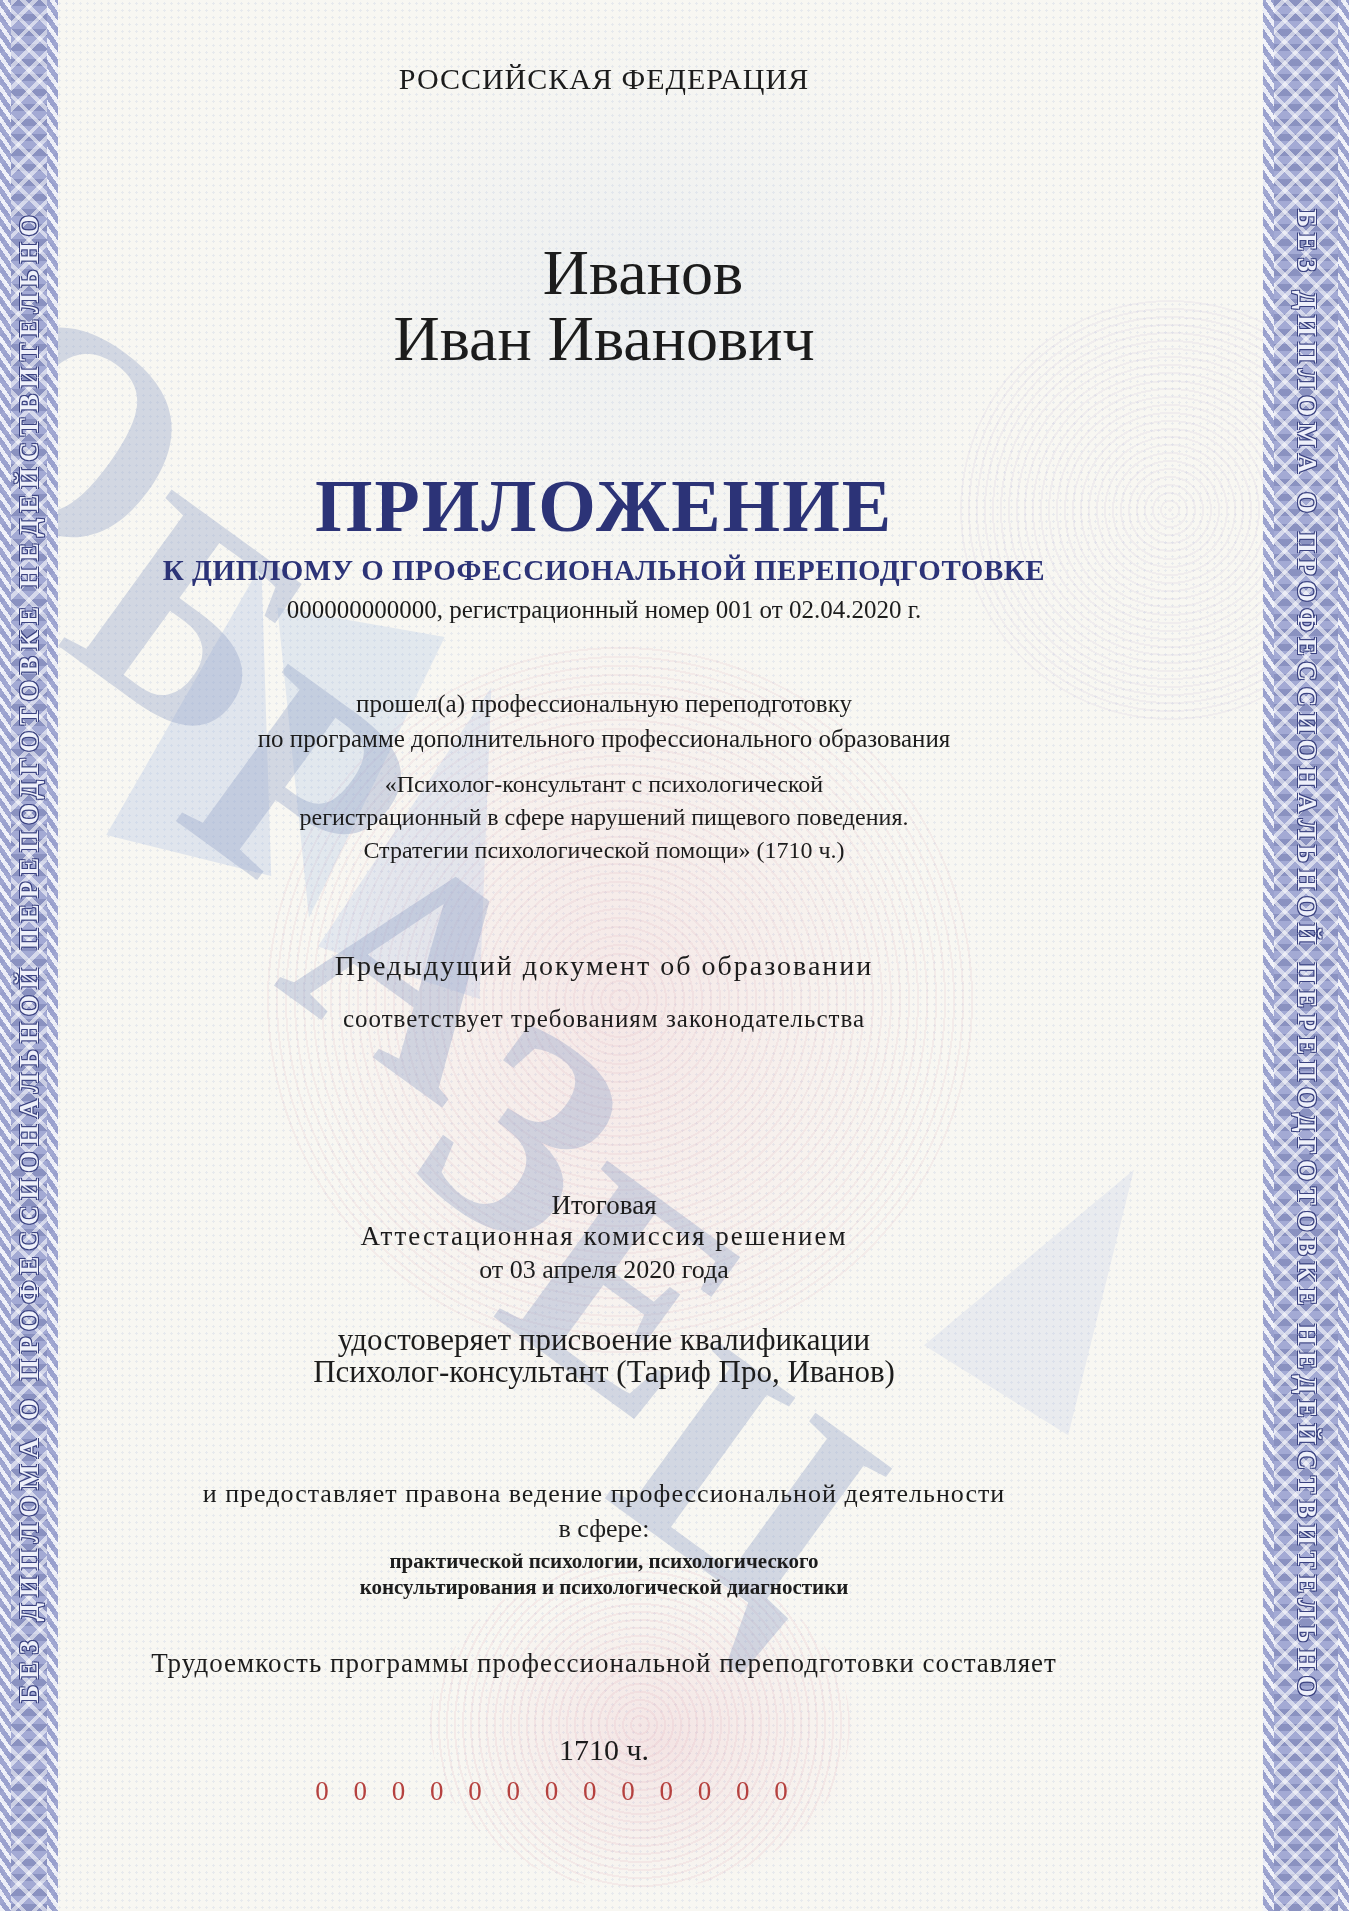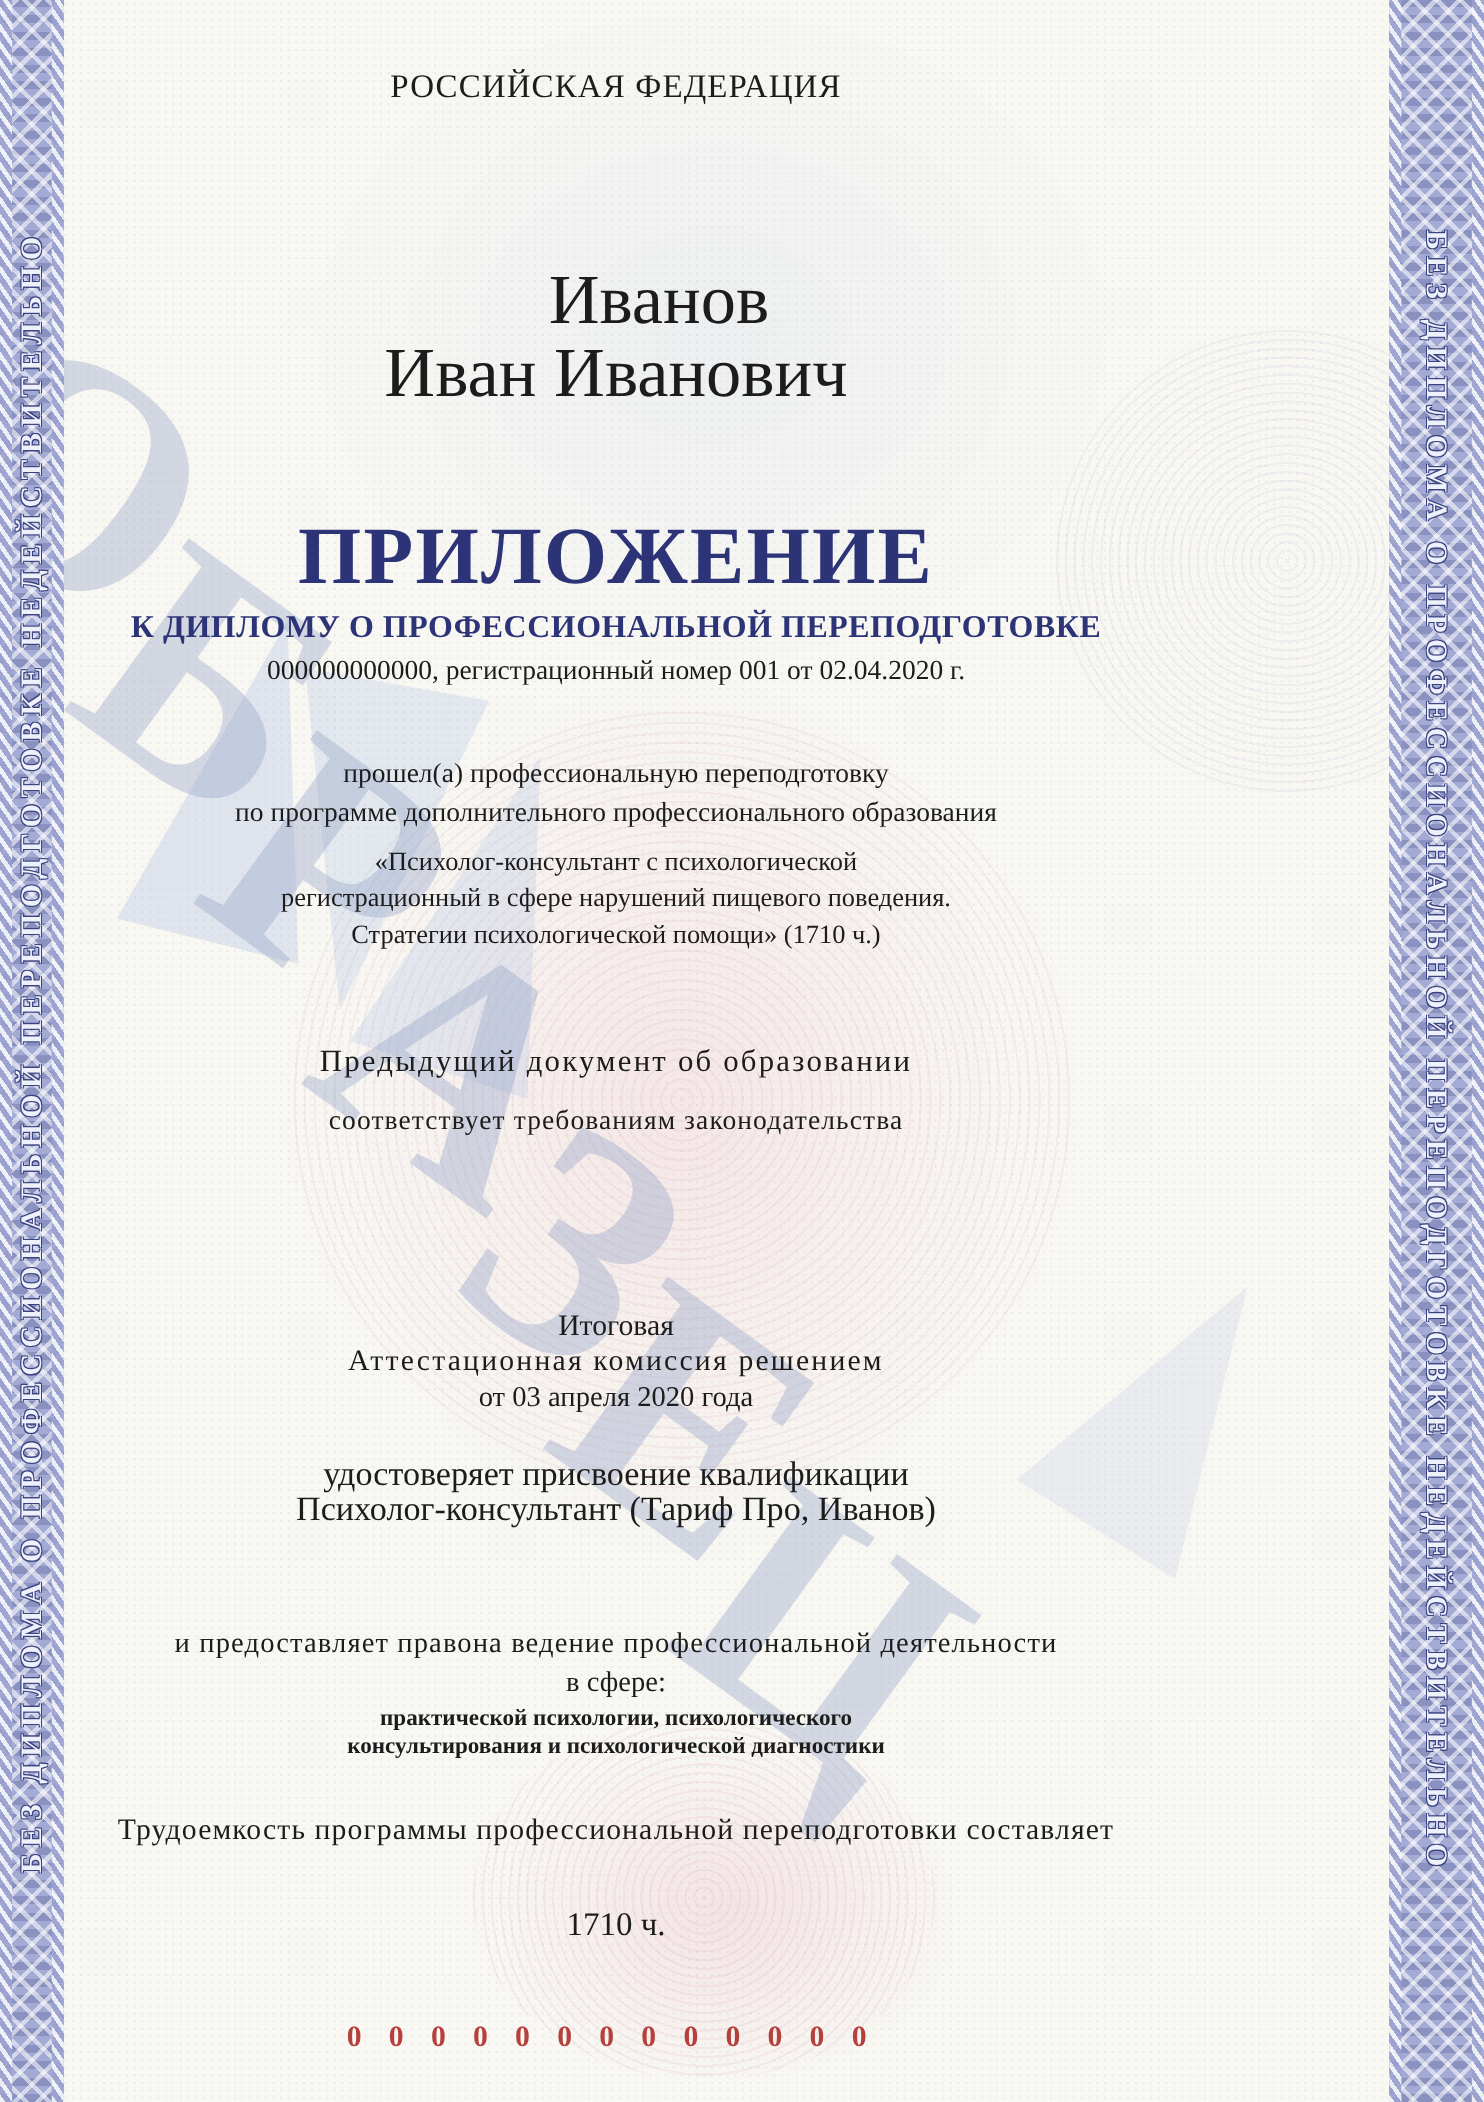--- a/index.html
+++ b/index.html
@@ -64,21 +64,21 @@
     position:absolute;left:150px;top:240px;width:1500px;
     transform:rotate(57deg);transform-origin:0 0;
     font-size:295px;font-weight:bold;letter-spacing:14px;
     color:rgba(148,162,201,0.38);
     white-space:nowrap;pointer-events:none;
   }
   .watermark .wm-letter{display:inline-block;transform:rotate(-21deg);}
 
   
   .content{position:absolute;left:0;top:0;width:1120px;height:100%;}
-  .block{position:absolute;left:0;width:100%;text-align:center;color:#1c1c1c;}
+  .block{position:absolute;left:0;width:100%;text-align:center;color:#1c1c1c;padding-left:44px;}
   .line{display:block;}
 
   .country{top:62px;font-size:30px;letter-spacing:1px;}
   .name1{top:236px;font-size:64px;margin-left:39px;}
   .name2{top:302px;font-size:64px;}
   .doc-title{top:464px;font-size:74px;font-weight:bold;color:#2c3377;letter-spacing:2px;}
   .doc-subtitle{top:554px;font-size:29px;font-weight:bold;color:#2c3377;letter-spacing:0.5px;}
   .number-line{top:596px;font-size:25px;}
   .completion{top:686px;font-size:25px;line-height:35px;}
   .program{top:768px;font-size:24px;line-height:33px;}
@@ -86,22 +86,22 @@
   .prev2{top:1005px;font-size:25px;letter-spacing:1px;}
   .commission1{top:1190px;font-size:27px;}
   .commission2{top:1221px;font-size:27px;letter-spacing:2px;}
   .commission3{top:1255px;font-size:26px;}
   .qualification{top:1324px;font-size:31px;line-height:32px;}
   .rights1{top:1479px;font-size:26px;letter-spacing:1px;}
   .rights2{top:1514px;font-size:26px;}
   .sphere{top:1548px;font-size:21px;font-weight:bold;line-height:26px;}
   .workload{top:1648px;font-size:27px;letter-spacing:1px;}
   .hours{top:1733px;font-size:30px;}
-  .serial{position:absolute;top:1836px;left:0;width:1112px;text-align:center;
-    font-size:27px;font-weight:bold;letter-spacing:9px;color:#b5413f;
+  .serial{position:absolute;top:1776px;left:0;width:1112px;text-align:center;
+    font-size:27px;font-weight:normal;letter-spacing:9px;color:#b5413f;
     font-family:"Liberation Serif","DejaVu Serif",serif;}
 </style>
 </head>
 <body>
 
 <div class="page">
 
   <div class="rings center"></div>
   <div class="rings right"></div>
   <div class="rings bottom"></div>

